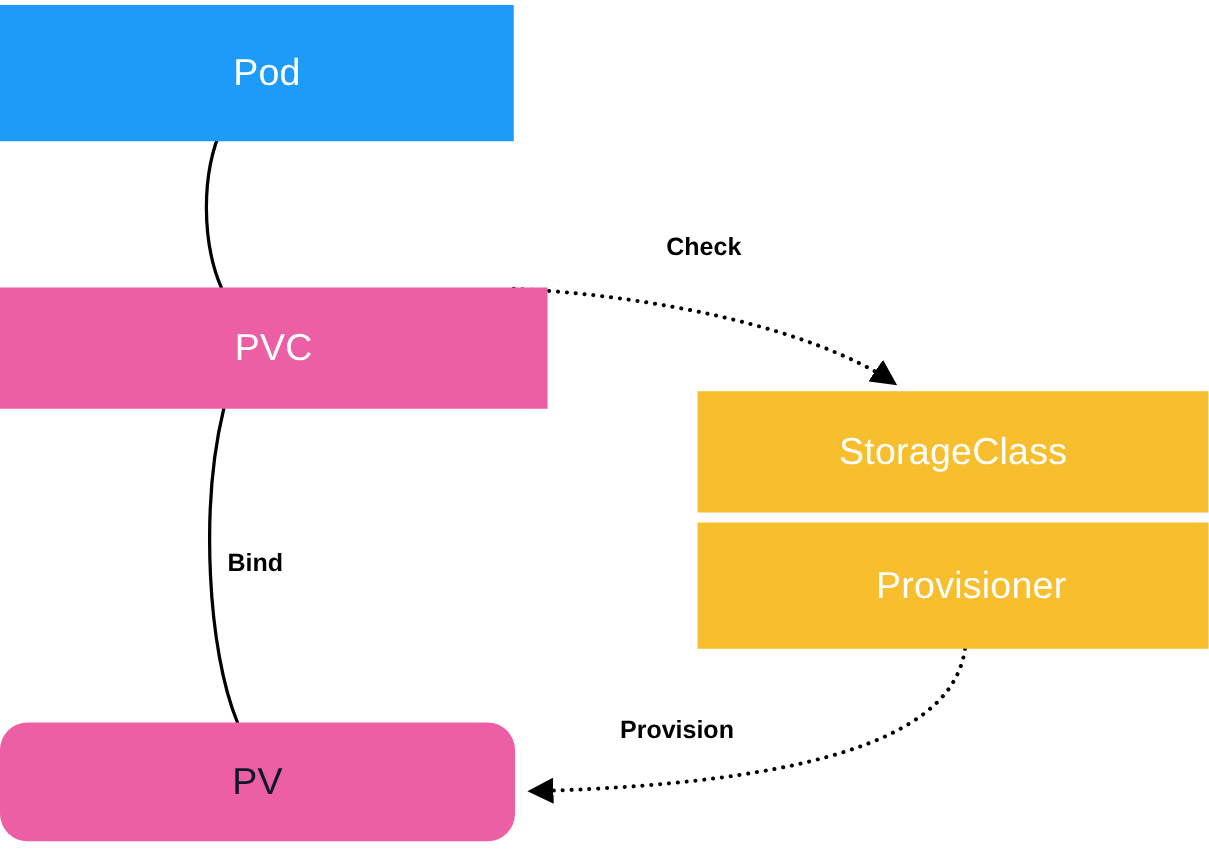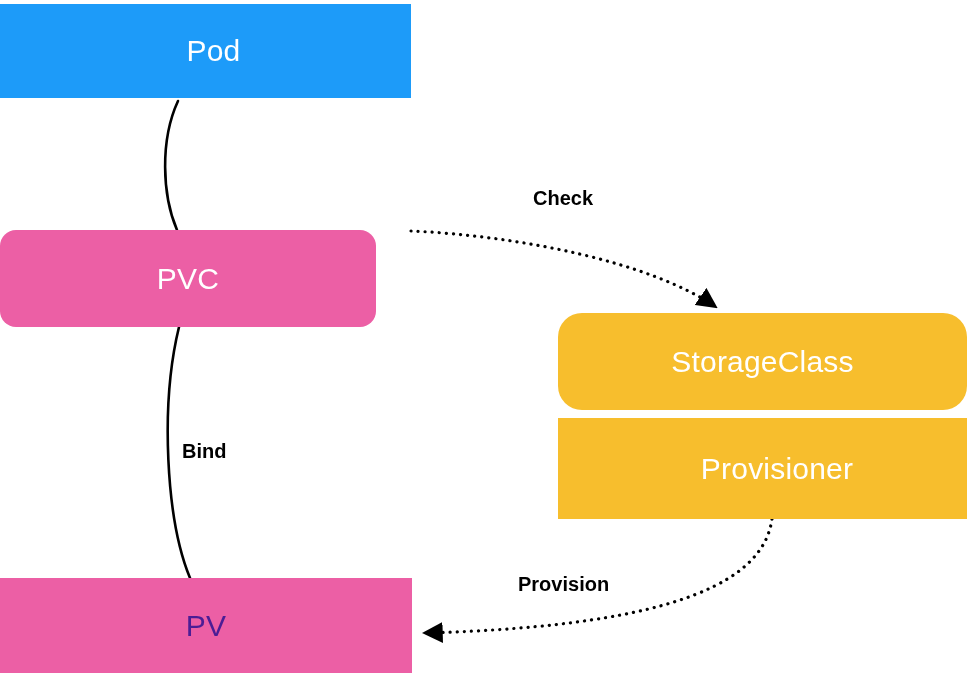--- a/index.html
+++ b/index.html
@@ -26,25 +26,25 @@
     font-size: 30px;
     font-weight: 400;
     font-family: "Liberation Sans", sans-serif;
     letter-spacing: 0.2px;
     line-height: 1;
     box-sizing: border-box;
     user-select: none;
   }
   #node-pod {
     left: 0px;  top: 4px;
-    width: 411px; height: 94px; padding-left: 16px;
+    width: 411px; height: 109px; padding-left: 16px;
   }
   #node-pvc {
     left: 0px;  top: 230px;
-    width: 376px; height: 97px; border-radius: 16px;
+    width: 438px; height: 97px;
   }
   #node-pv {
     left: 0px;  top: 578px;
     width: 412px; height: 95px;
   }
   #node-storageclass {
     left: 558px; top: 313px;
     width: 409px; height: 97px;
   }
   #node-provisioner {
@@ -63,21 +63,21 @@
     font-family: "Liberation Sans", sans-serif;
     font-size: 20px;
     font-weight: bold;
     color: #000000;
     white-space: nowrap;
     line-height: 1;
     user-select: none;
   }
   #label-check     { left: 533px; top: 188px; }
   #label-bind      { left: 182px; top: 441px; }
-  #label-provision { left: 518px; top: 574px; }
+  #label-provision { left: 496px; top: 574px; }
 </style>
 </head>
 <body>
 
 <div id="canvas" style="background: rgb(255, 255, 255);">
 
   <svg id="edge-layer" viewBox="0 0 967 679" width="967" height="679" xmlns="http://www.w3.org/2000/svg">
     <defs>
       <marker id="arrow-head" viewBox="0 0 10 10" refX="9" refY="5" markerWidth="6.5" markerHeight="6.5" orient="auto-start-reverse">
         <path d="M 0 0 L 10 5 L 0 10 z" fill="#000000"></path>
@@ -94,25 +94,25 @@
   </svg>
 
   <div class="node" id="node-pod" style="background: rgb(29, 155, 249); color: rgb(255, 255, 255);">
     <span>Pod</span>
   </div>
 
   <div class="node" id="node-pvc" style="background: rgb(236, 95, 165); color: rgb(255, 255, 255);">
     <span>PVC</span>
   </div>
 
-  <div class="node" id="node-pv" style="background: rgb(236, 95, 165); color: #4c1d95;">
+  <div class="node" id="node-pv" style="background: rgb(236, 95, 165); color: #0f172a; border-radius: 22px;">
     <span>PV</span>
   </div>
 
-  <div class="node" id="node-storageclass" style="background: rgb(247, 190, 45); color: rgb(255, 255, 255); border-radius: 24px;">
+  <div class="node" id="node-storageclass" style="background: rgb(247, 190, 45); color: rgb(255, 255, 255);">
     <span>StorageClass</span>
   </div>
 
   <div class="node" id="node-provisioner" style="background: rgb(247, 190, 45); color: rgb(255, 255, 255);">
     <span>Provisioner</span>
   </div>
 
   <div class="edge-label" id="label-check">Check</div>
 
   <div class="edge-label" id="label-bind">Bind</div>

